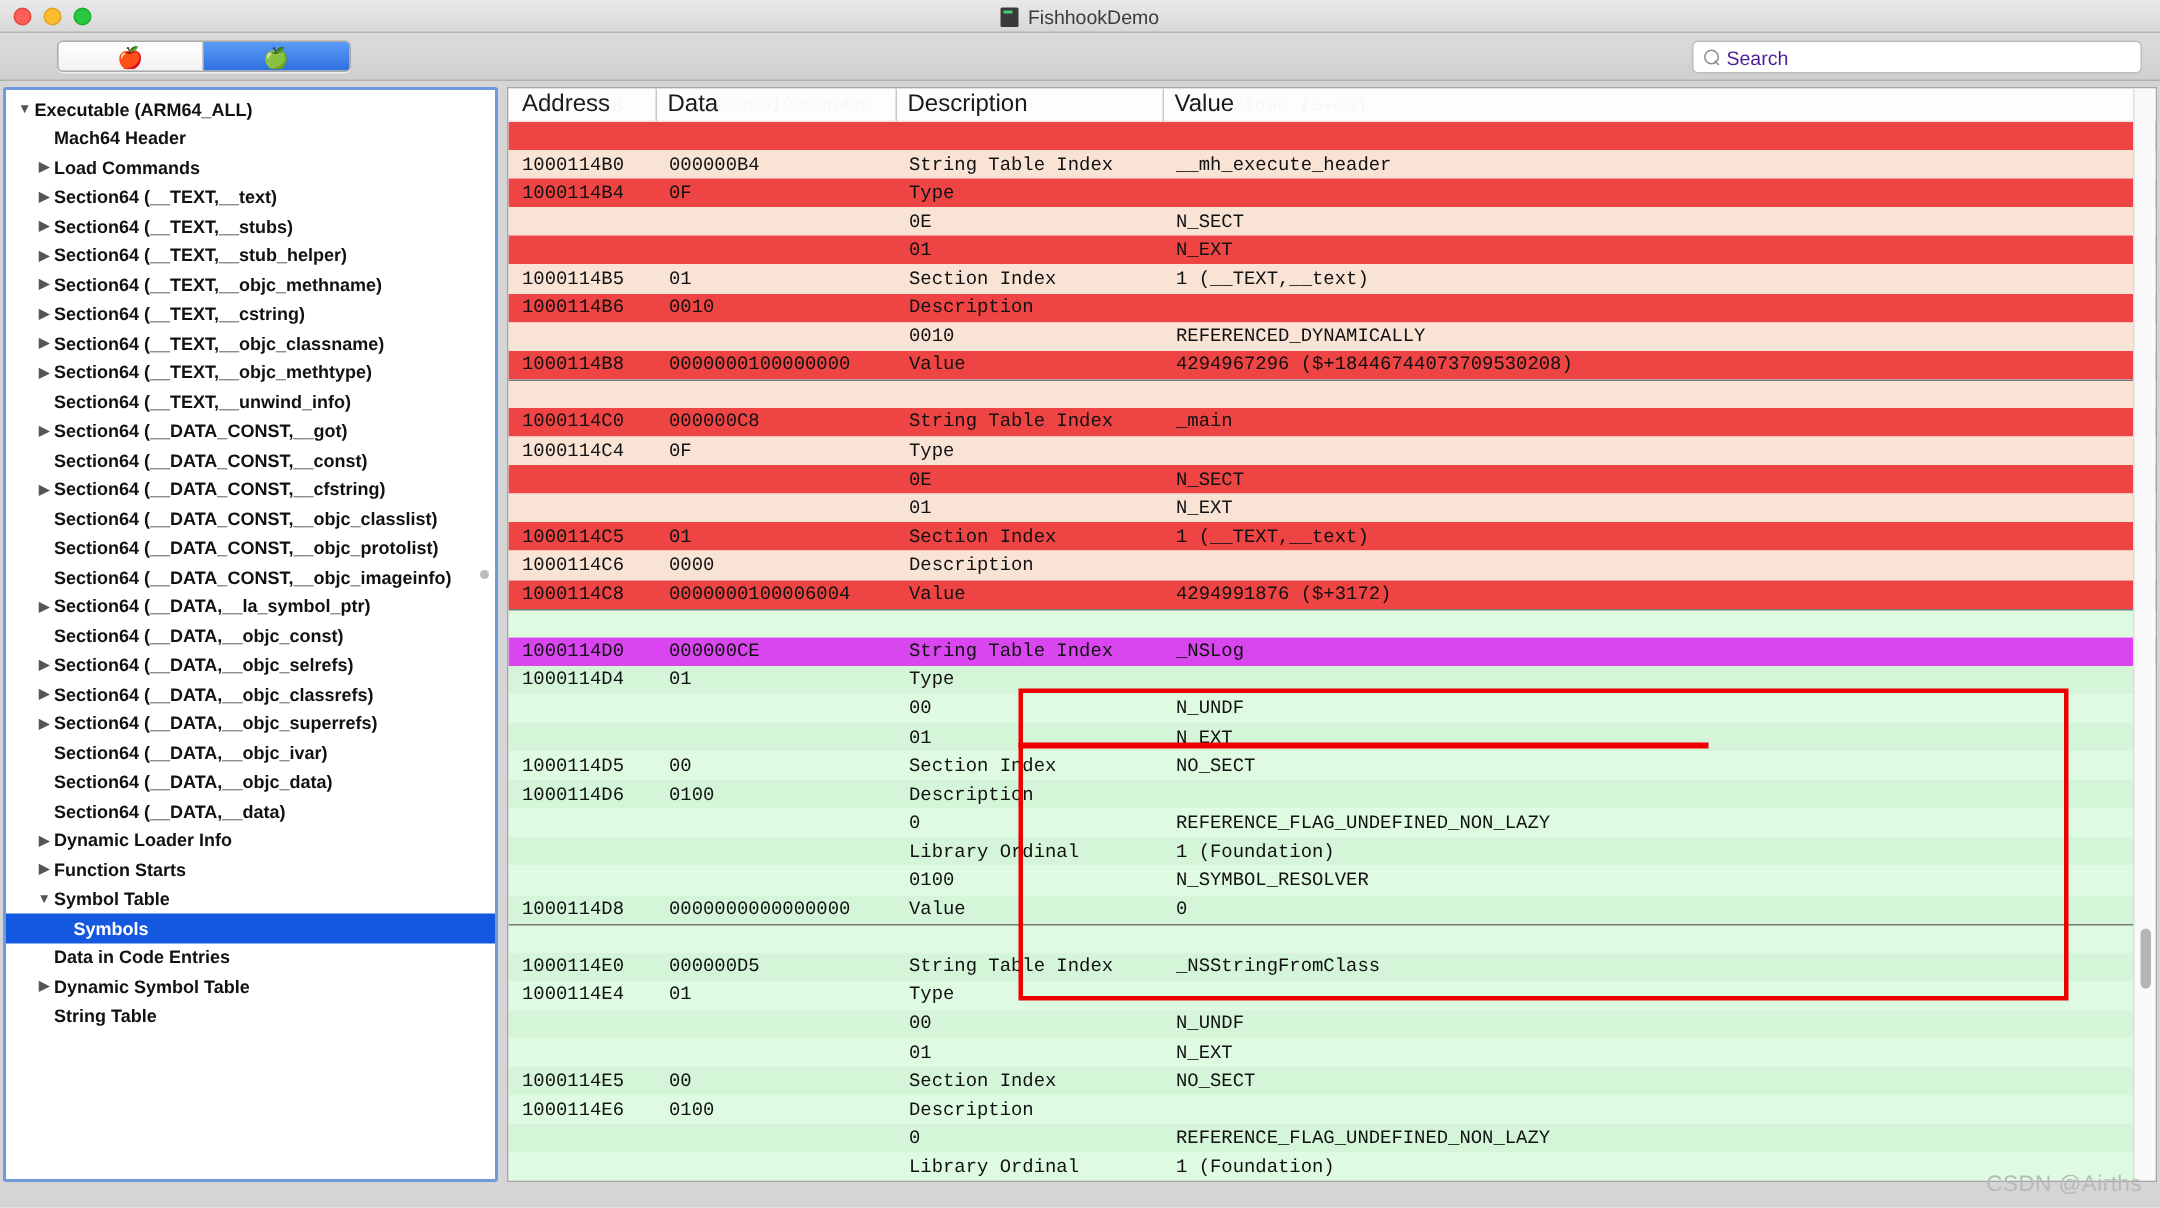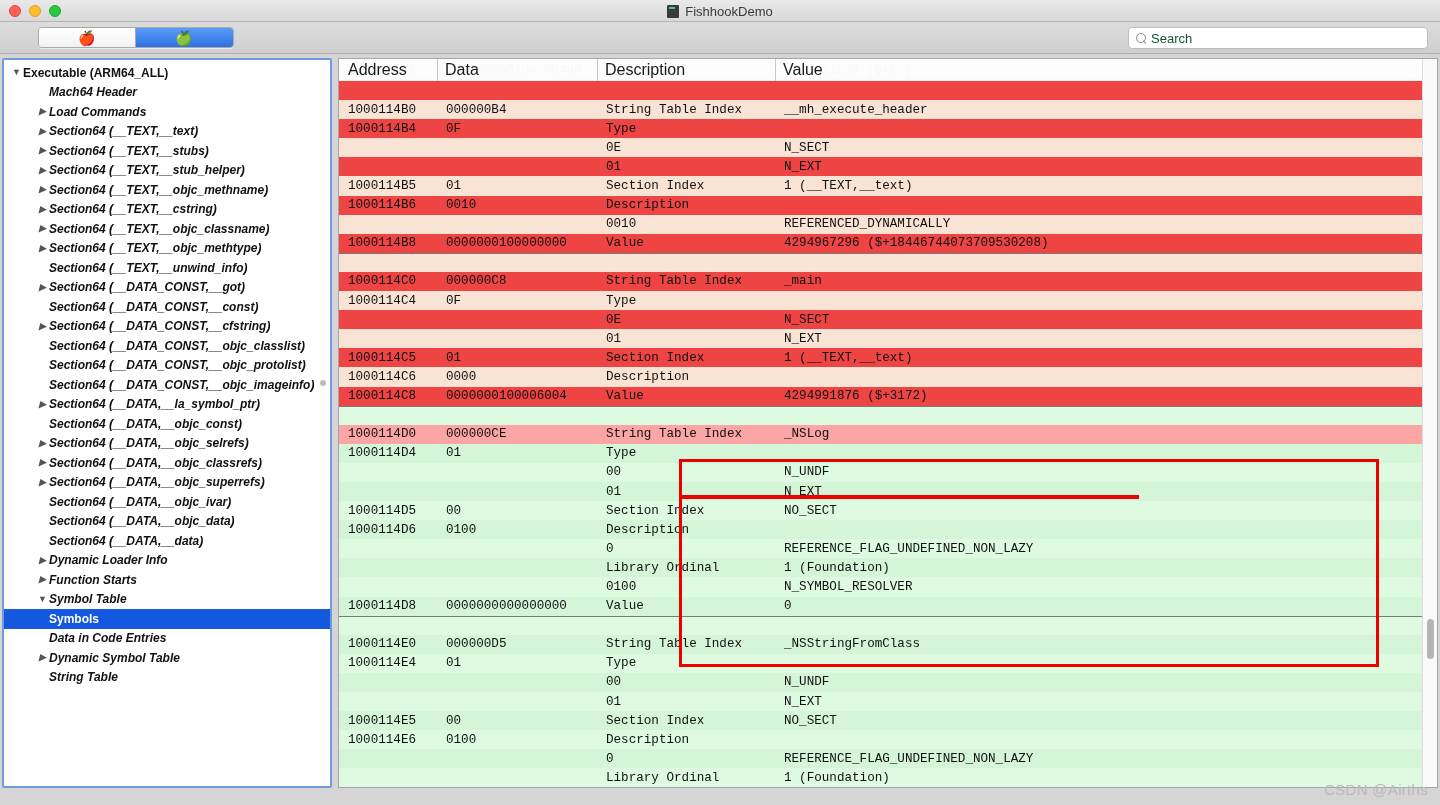--- a/index.html
+++ b/index.html
@@ -92,21 +92,21 @@
   }
   .search-glyph::before {
     content: ""; position: absolute; left: 0; top: 0;
     width: 8px; height: 8px; border: 1.3px solid #8c8c8c; border-radius: 50%;
   }
   .search-glyph::after {
     content: ""; position: absolute; left: 7px; top: 7px;
     width: 4px; height: 1.3px; background: #8c8c8c;
     transform: rotate(45deg); transform-origin: left center;
   }
-  .search-ph { font-size: 13px; color: #14532d; }
+  .search-ph { font-size: 13px; color: #4c1d95; }
 
   
   .body {
     flex: 1 1 auto;
     display: flex;
     position: relative;
     background: #d5d5d5;
     padding: 4px 0 14px 0;
   }
 
@@ -134,21 +134,21 @@
   .tnode.selected { background: #1458e0; color: #fff; }
   .twist {
     width: 13px; flex: 0 0 auto;
     font-size: 9px; color: #555; line-height: 1;
     display: flex; align-items: center; justify-content: center;
   }
   .tnode.selected .twist { color: #fff; }
   .twist.none { visibility: hidden; }
   .tlabel { font-size: 12px; }
   .ind-0 { padding-left: 6px; }
-  .ind-1 { padding-left: 32px; font-style: italic; }
+  .ind-1 { padding-left: 19px; }
   .ind-2 { padding-left: 32px; }
 
   .sb-side-scroll {
     position: absolute; right: 2px; top: 0; bottom: 0; width: 11px;
   }
   .sb-side-thumb {
     position: absolute; left: 3px; top: 320px;
     width: 6px; height: 6px; border-radius: 3px; background: #bcbcbc;
   }
 
@@ -211,21 +211,21 @@
     font-family: "Liberation Mono", monospace;
     font-size: 12.6px;
     color: #111;
     white-space: nowrap;
   }
   .row .cell { padding-left: 9px; overflow: hidden; }
   .row.peach-a { background: #ef4444; }
   .row.peach-b { background: #f8e3d5; }
   .row.green-a { background: #defbe2; }
   .row.green-b { background: #d4f5d8; }
-  .row.selected { background: #fca5a5; }
+  .row.selected { background: #d946ef; }
   .row.sep { border-top: 1px solid #7a7a7a; }
 
   .rail {
     position: absolute; right: 0; top: 0; bottom: 0;
     width: 15px;
     background: #fafafa;
     border-left: 1px solid #dcdcdc;
     z-index: 5;
   }
   .rail-thumb {

